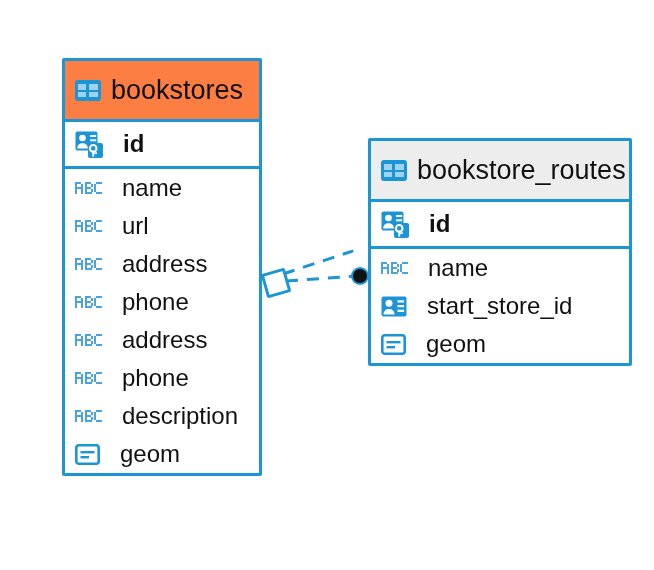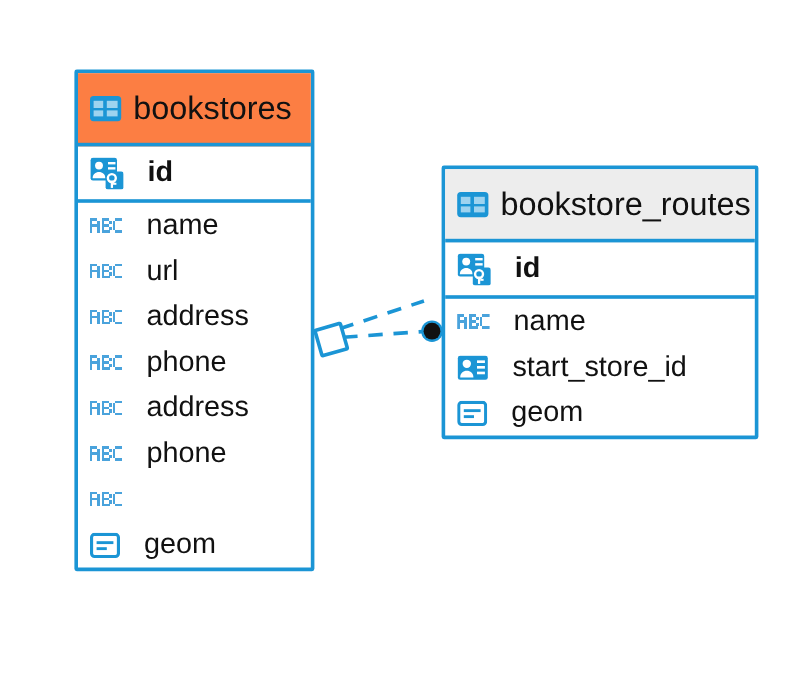--- a/index.html
+++ b/index.html
@@ -279,20 +279,21 @@
                 <rect x="16" y="4" width="2" height="3"></rect>
                 <rect x="12" y="7" width="4" height="2"></rect>
                 <rect x="16" y="9" width="2" height="3"></rect>
                 <rect x="12" y="12" width="5" height="2"></rect>
                 <rect x="21" y="2" width="6" height="2"></rect>
                 <rect x="19" y="4" width="2" height="8"></rect>
                 <rect x="21" y="12" width="6" height="2"></rect>
               </g>
             </svg>
           </span>
+          <span class="field-label">description</span>
         </div>
         <div class="field">
           <span class="icon ico-geom">
             <svg viewBox="0 0 25 21" width="25" height="21">
               <rect x="1.3" y="1.3" width="22.4" height="18.4" rx="2.5" fill="#ffffff" stroke="#1b95d5" stroke-width="2.6"></rect>
               <rect x="5.5" y="7" width="14" height="2.4" fill="#1b95d5"></rect>
               <rect x="5.5" y="12" width="8.5" height="2.4" fill="#1b95d5"></rect>
             </svg>
           </span>
           <span class="field-label">geom</span>

